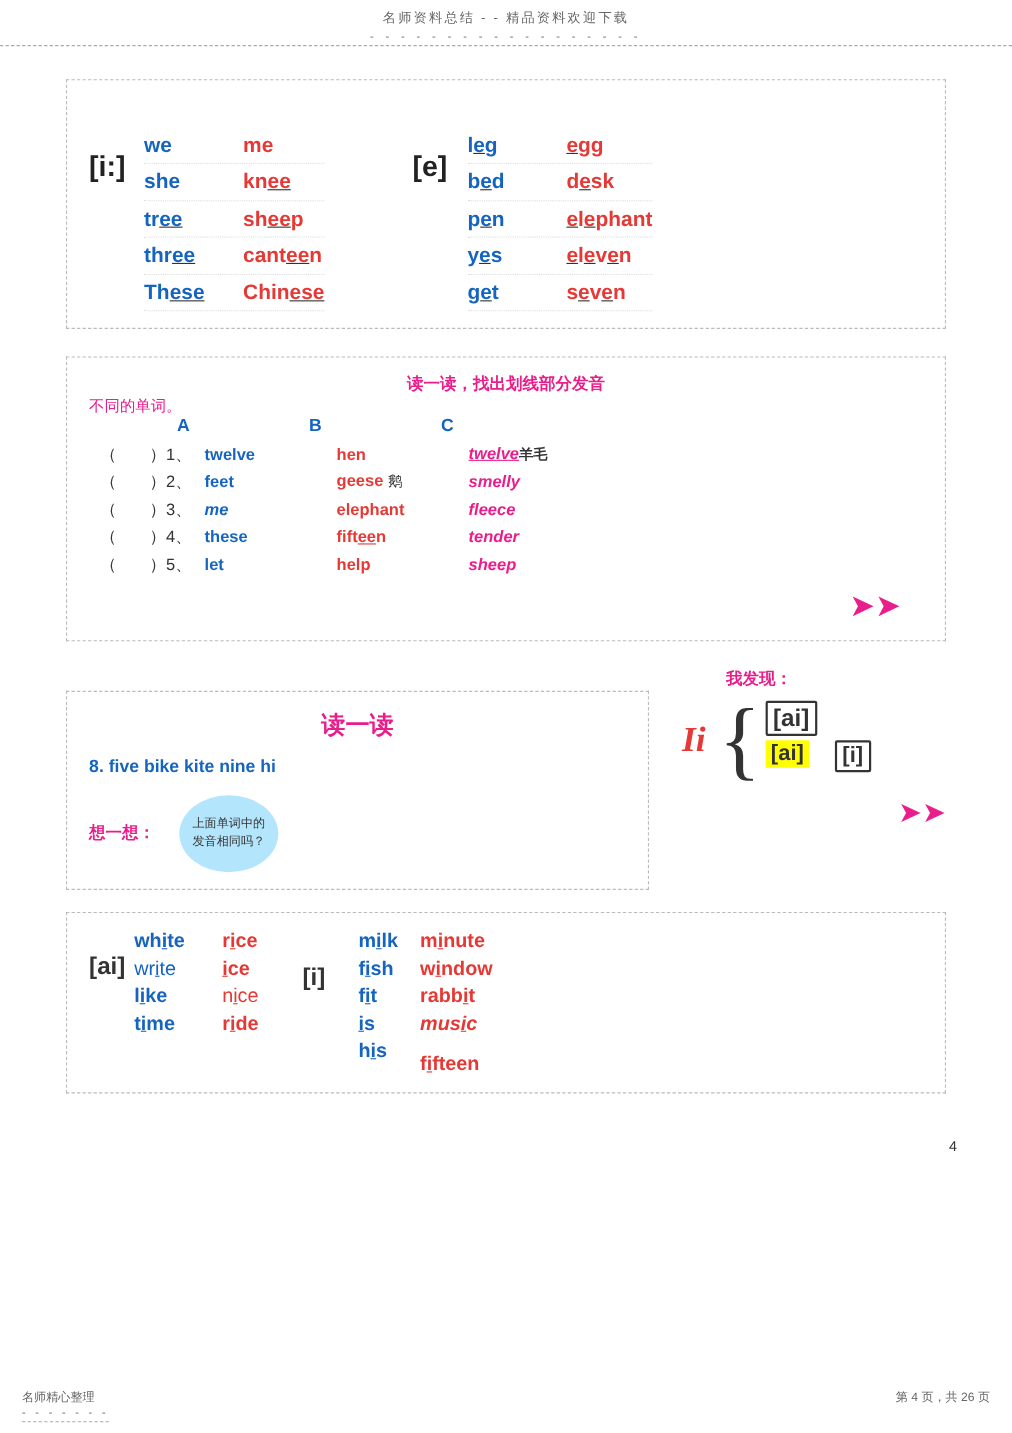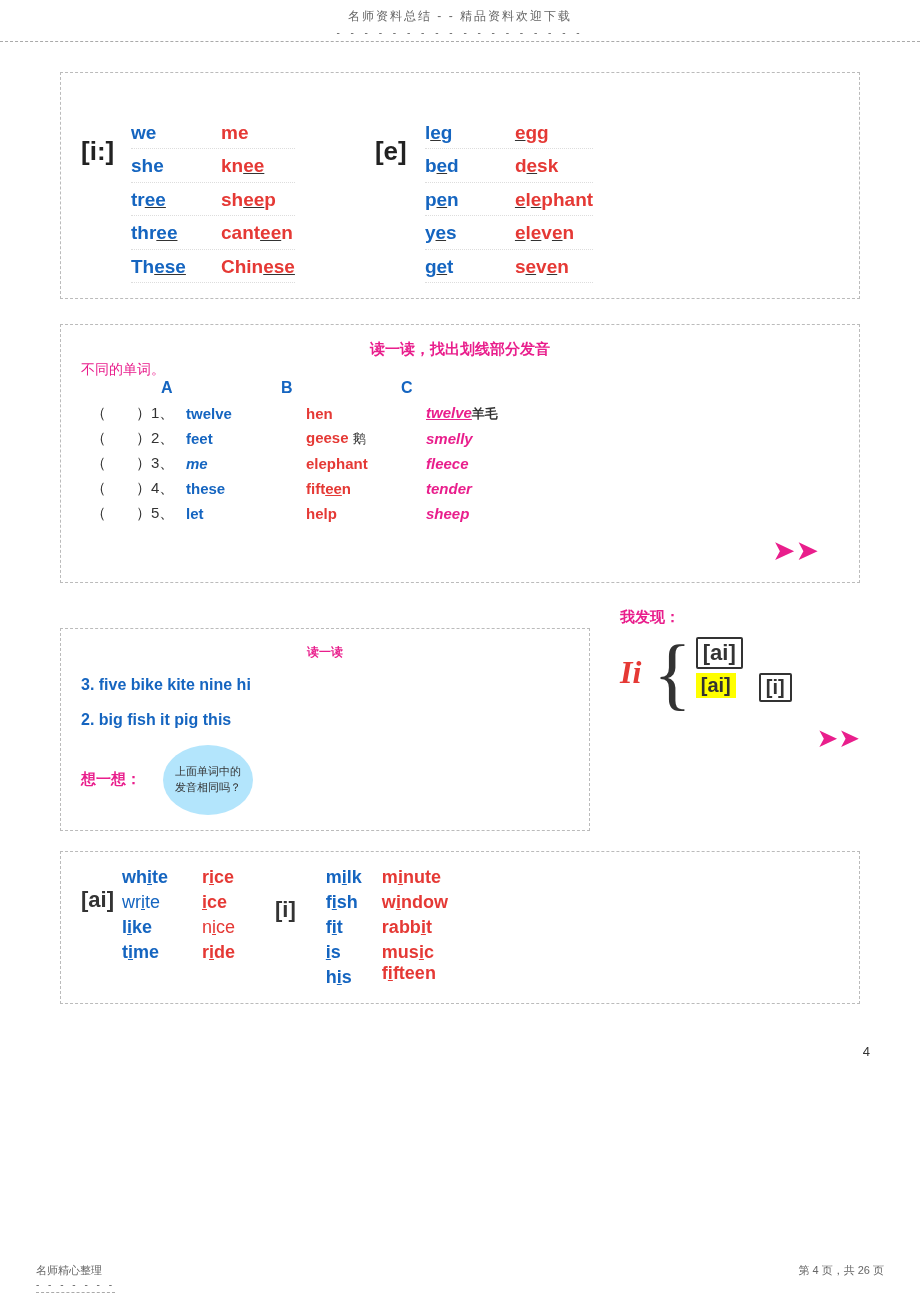--- a/index.html
+++ b/index.html
@@ -21,21 +21,21 @@
       letter-spacing: 2px;
     }
 
     .page-footer {
       position: absolute;
       bottom: 10px;
       left: 0;
       right: 0;
       display: flex;
       justify-content: space-between;
-      padding: 0 36px;
+      padding: 0 20px;
       font-size: 11px;
       color: #666;
     }
     .page-footer .footer-left { border-bottom: 1px dashed #aaa; padding-bottom: 2px; }
     .page-footer .footer-right { }
 
     .content {
       padding: 20px 60px 60px 60px;
     }
 
@@ -129,21 +129,21 @@
     .ex-c-note { font-style: normal; color: #333; font-size: 13px; }
 
     .arrow-right {
       text-align: right;
       margin-top: 8px;
       padding-right: 20px;
     }
 
     .read-title {
       color: #e91e8c;
-      font-size: 12px;
+      font-size: 22px;
       font-weight: bold;
       text-align: center;
       margin-bottom: 10px;
     }
 
     .read-line {
       font-size: 16px;
       color: #1565C0;
       font-weight: bold;
       margin-bottom: 6px;
@@ -173,20 +173,21 @@
       max-width: 90px;
       line-height: 1.4;
       position: relative;
     }
 
     .discover-text {
       color: #e91e8c;
       font-size: 15px;
       font-weight: bold;
       margin-bottom: 10px;
+      margin-left: 40px;
     }
 
     .section-box {
       border: 1px dashed #bbb;
       padding: 15px 20px;
       margin-top: 20px;
     }
 
     
     .word-rows-dotted .word-row {
@@ -324,22 +325,21 @@
     <div class="arrow-right">
       <span style="color:#e91e8c; font-size:28px;">➤➤</span>
     </div>
   </div>
 
   <div style="display:flex; gap:30px; margin-top:25px; align-items:flex-start;">
 
     <div style="flex:1;">
       <div class="section-box">
         <div class="read-title">读一读</div>
-        <div class="read-line">3. five  bike  kite  nine  hi</div>
-        <div class="read-line">2. big   fish  it    pig   this</div>
+        <div class="read-line">8. five  bike  kite  nine  hi</div>
 
         <div class="think-bubble-area">
           <div class="think-label">想一想：</div>
           <div class="think-bubble" style="border-radius:50%; background:#b3e5fc; font-size:11px; padding:10px; width:90px; height:70px; display:flex; align-items:center; justify-content:center; text-align:center;">上面单词中的发音相同吗？</div>
         </div>
       </div>
     </div>
 
     <div style="width:240px;">
       <div class="discover-text" style="color:#e91e8c; font-size:15px; font-weight:bold; margin-bottom:6px;">我发现：</div>
@@ -410,21 +410,21 @@
           <div style="color:#1565C0; font-size:18px; font-weight:bold; margin-bottom:4px;">f<span style="text-decoration:underline;">i</span>sh</div>
           <div style="color:#1565C0; font-size:18px; font-weight:bold; margin-bottom:4px;">f<span style="text-decoration:underline;">i</span>t</div>
           <div style="color:#1565C0; font-size:18px; font-weight:bold; margin-bottom:4px;"><span style="text-decoration:underline;">i</span>s</div>
           <div style="color:#1565C0; font-size:18px; font-weight:bold;">h<span style="text-decoration:underline;">i</span>s</div>
         </div>
 
         <div>
           <div style="color:#e53935; font-size:18px; font-weight:bold; margin-bottom:4px;">m<span style="text-decoration:underline;">i</span>nute</div>
           <div style="color:#e53935; font-size:18px; font-weight:bold; margin-bottom:4px;">w<span style="text-decoration:underline;">i</span>ndow</div>
           <div style="color:#e53935; font-size:18px; font-weight:bold; margin-bottom:4px;">rabb<span style="text-decoration:underline;">i</span>t</div>
-          <div style="color:#e53935; font-size:18px; font-weight:bold; margin-bottom:0;">mus<span style="text-decoration:underline;">i</span>c</div>
+          <div style="color:#e53935; font-size:18px; font-weight:bold; margin-bottom:16px;font-style:italic;">mus<span style="text-decoration:underline;">i</span>c</div>
           <div style="color:#e53935; font-size:18px; font-weight:bold;">f<span style="text-decoration:underline;">i</span>fteen</div>
         </div>
       </div>
 
     </div>
   </div>
 
 </div>
 
 <div style="text-align:right; padding-right:50px; margin-top:-20px; font-size:13px; color:#333;">

